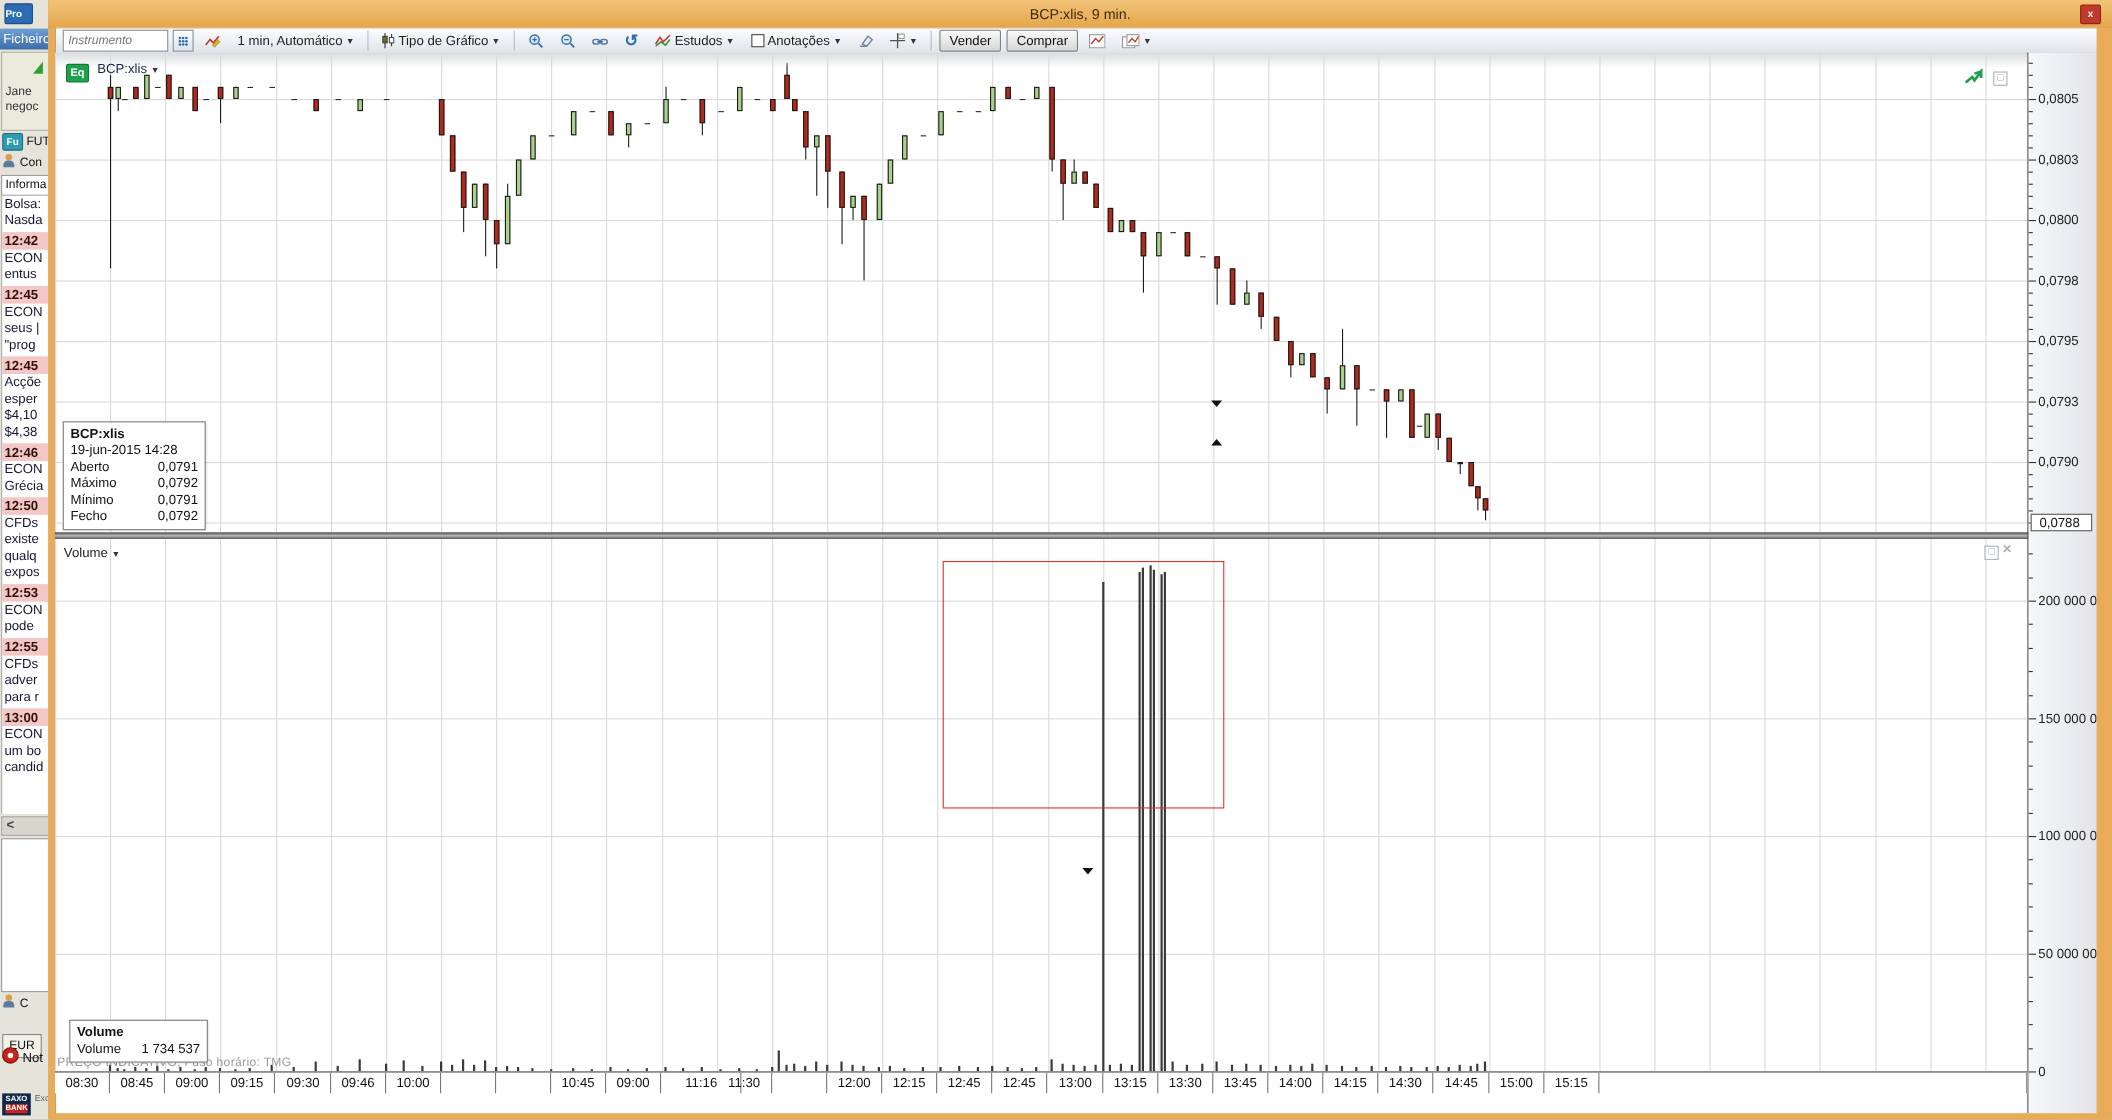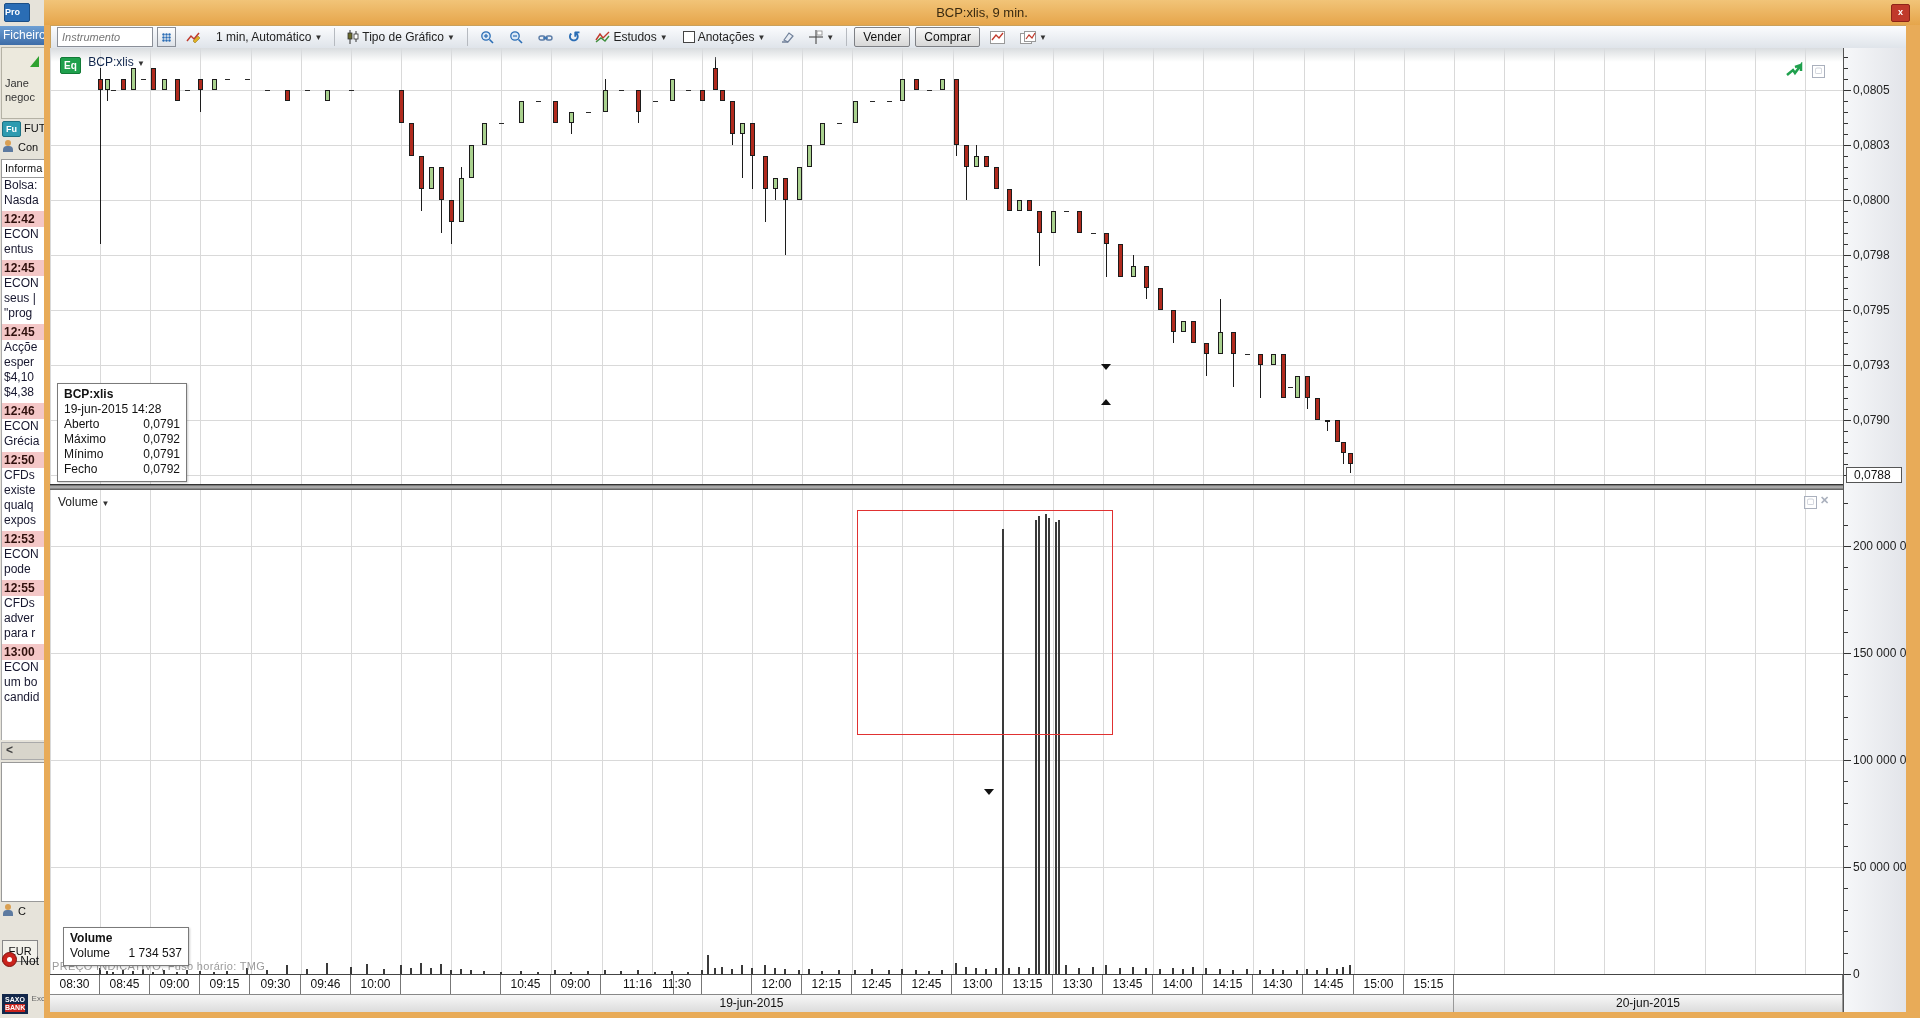--- a/index.html
+++ b/index.html
@@ -787,24 +787,20 @@
       <div class="time-cell" style="left: 1003px; width: 50px;">13:30</div>
       <div class="time-cell" style="left: 1053px; width: 50px;">13:45</div>
       <div class="time-cell" style="left: 1103px; width: 50px;">14:00</div>
       <div class="time-cell" style="left: 1153px; width: 50px;">14:15</div>
       <div class="time-cell" style="left: 1203px; width: 50px;">14:30</div>
       <div class="time-cell" style="left: 1254px; width: 50px;">14:45</div>
       <div class="time-cell" style="left: 1304px; width: 50px;">15:00</div>
       <div class="time-cell" style="left: 1354px; width: 50px;">15:15</div>
       <div class="time-cell" style="left: 1404px; width: 389px;"></div>
     </div>
-  <div class="date-row" id="date-row">
-      <div class="date-cell" style="left: 0px; width: 1404px;">19-jun-2015</div>
-      <div class="date-cell" style="left: 1404px; width: 389px;">20-jun-2015</div>
-    </div>
 
   <div class="watermark">PREÇO INDICATIVO,  Fuso horário: TMG</div>
 
   <div class="tooltip" style="left:57px;top:383px;width:116px;" id="price-tooltip">
     <div class="tt-title">BCP:xlis</div>
     <div class="tt-row">
         <span>19-jun-2015 14:28</span>
       </div>
     <div id="price-tt-rows">
         <div class="tt-row">

